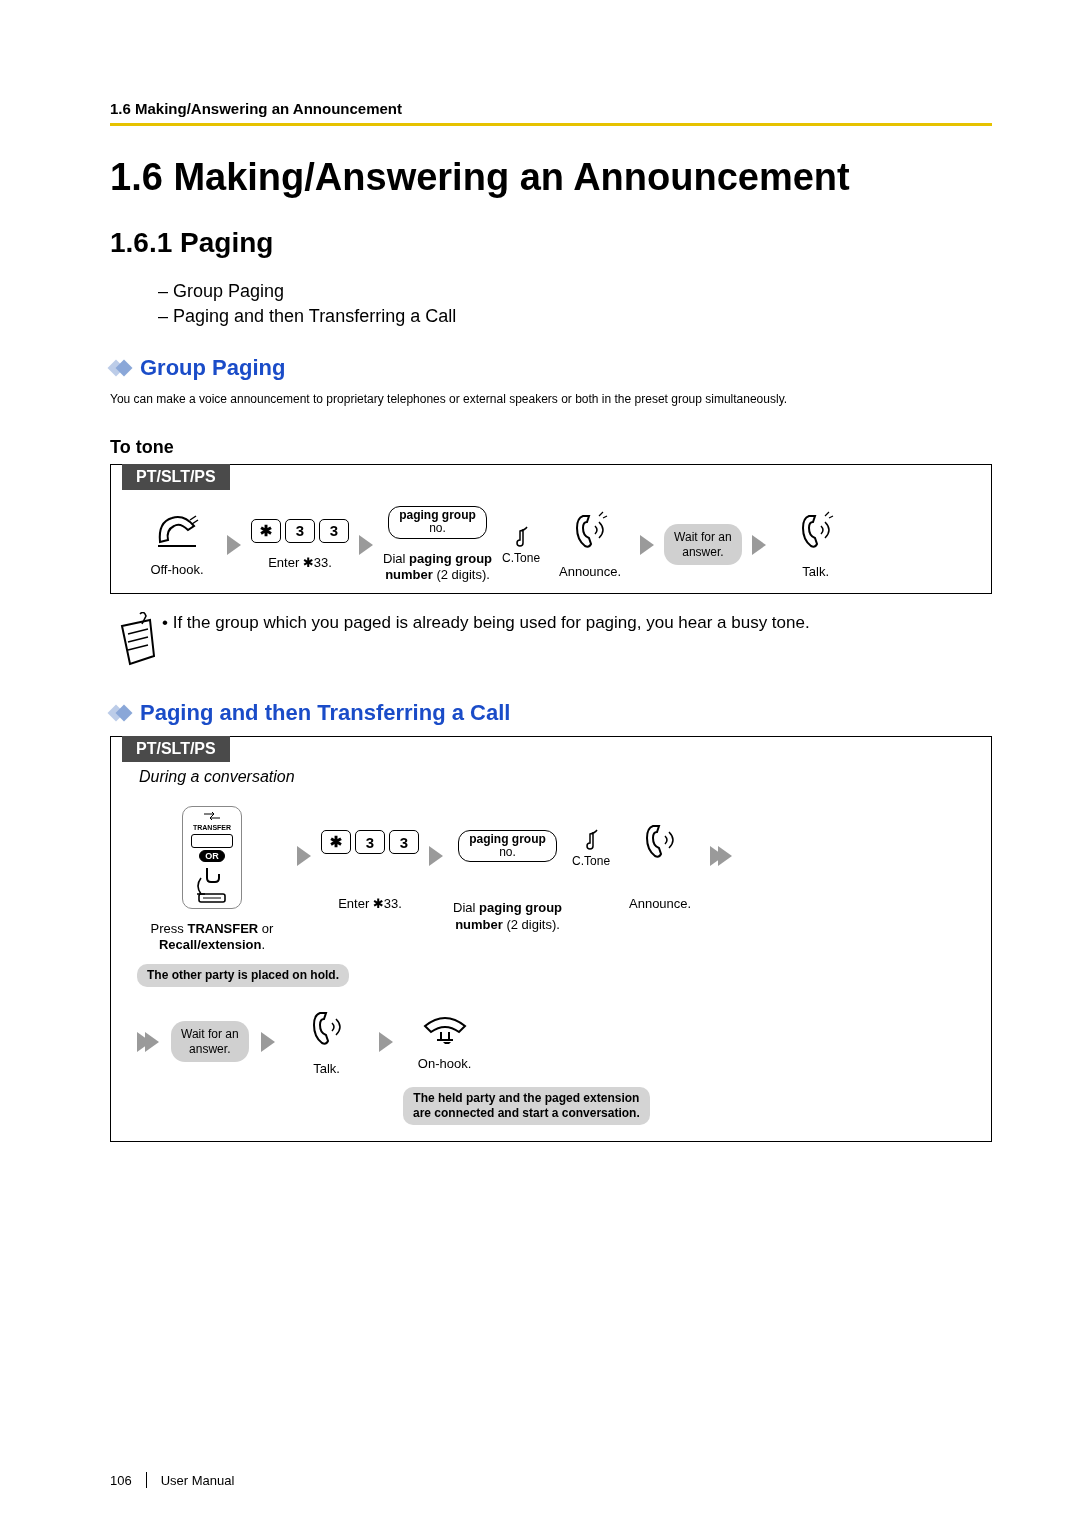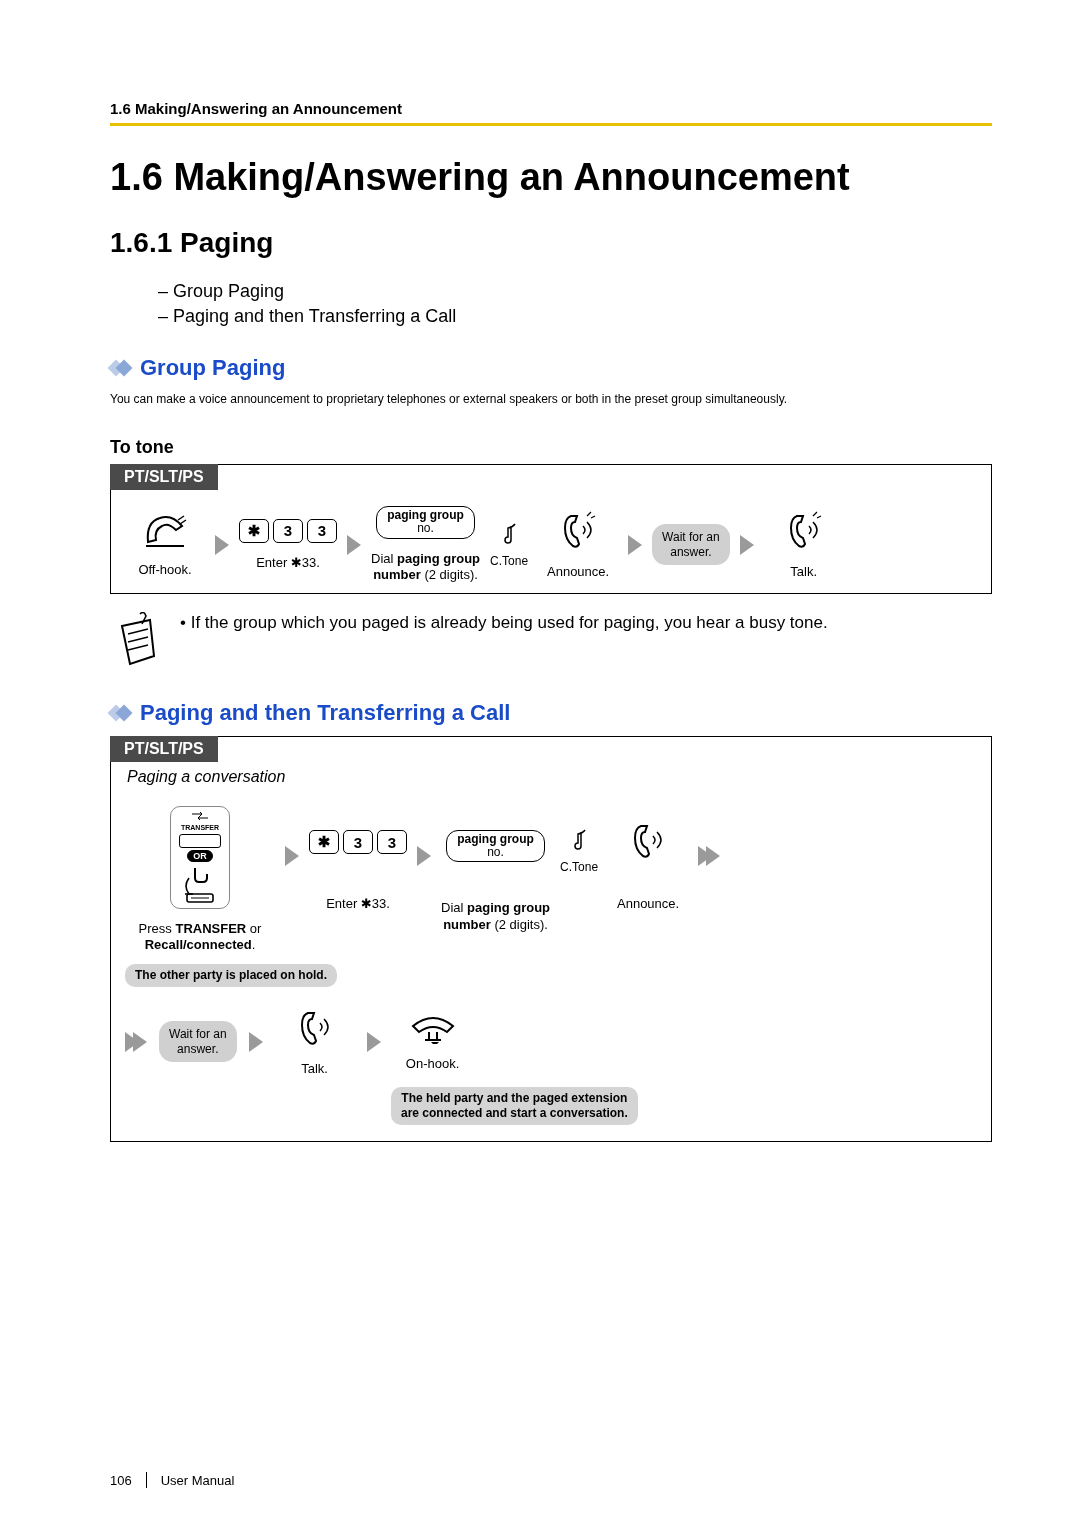--- a/index.html
+++ b/index.html
@@ -65,20 +65,21 @@
     margin-bottom: 30px;
   }
   .subhead {
     font-size: 18px;
     font-weight: bold;
     margin-bottom: 6px;
   }
   .proc-box {
     border: 1.5px solid #000;
     margin-bottom: 18px;
+    padding-left: 12px;
   }
   .tab {
     background: #4a4a4a;
     color: #fff;
     font-weight: bold;
     display: inline-block;
     padding: 4px 14px;
     font-size: 16px;
     margin-left: -1px;
     margin-top: -1px;
@@ -143,35 +144,34 @@
     background: #d0d0d0;
     border-radius: 14px;
     padding: 6px 10px;
     font-size: 12px;
     text-align: center;
     line-height: 1.2;
   }
   .note-row {
     display: flex;
     align-items: flex-start;
-    gap: 18px;
     margin: 14px 0 30px 0;
   }
   .note-text { font-size: 17px; line-height: 1.35; }
   .note-bullet::before { content:"• "; }
   .callout {
     background: #d4d4d4;
     border-radius: 10px;
     font-size: 12px;
     padding: 4px 10px;
     text-align: center;
     line-height: 1.25;
     font-weight: bold;
   }
-  .ctone-col { display:flex; flex-direction:column; align-items:center; font-size:12px; gap:8px;}
+  .ctone-col { display:flex; flex-direction:column; align-items:center; font-size:12px; gap:2px;}
   .footer {
     position: absolute;
     bottom: 40px;
     left: 110px;
     font-size: 13px;
     display: flex;
     align-items: center;
     gap: 14px;
   }
   .footer .divider {
@@ -299,21 +299,21 @@
 <div class="sect-heading">
   <span class="diamond-pair">
       <span class="d"></span>
       <span class="d"></span>
     </span>
   <span class="sect-title">Paging and then Transferring a Call</span>
 </div>
 
 <div class="proc-box">
   <div class="tab">PT/SLT/PS</div>
-  <div class="italic">Paging a conversation</div>
+  <div class="italic">During a conversation</div>
 
   <div class="flow" style="align-items:flex-start;">
 
     <div class="step" style="min-width:150px">
       <div class="hookswitch-wrap">
         <div class="transfer-stack">
           <svg width="20" height="10" viewBox="0 0 20 10">
             <path d="M2 3 L12 3 M10 1 L12 3 L10 5 M18 7 L8 7 M10 5 L8 7 L10 9" stroke="#000" stroke-width="1" fill="none"></path>
           </svg>
           <span style="font-size:7px;font-weight:bold;">TRANSFER</span>
@@ -321,21 +321,21 @@
         </div>
         <div class="or-bubble">OR</div>
         <svg width="38" height="40" viewBox="0 0 38 40">
           <path d="M14 4 L14 14 Q14 18 18 18 L22 18 Q26 18 26 14 L26 10" fill="none" stroke="#000" stroke-width="2"></path>
           <path d="M8 14 Q2 22 8 30 M12 30 L4 30" fill="none" stroke="#000" stroke-width="1.6"></path>
           <rect x="6" y="30" width="26" height="8" rx="2" fill="none" stroke="#000" stroke-width="1.6"></rect>
           <path d="M10 34 L28 34" stroke="#000" stroke-width="1"></path>
         </svg>
       </div>
       <div class="step-label">
-        Press <b>TRANSFER</b> or<br><b>Recall/connected</b>.
+        Press <b>TRANSFER</b> or<br><b>Recall/extension</b>.
       </div>
     </div>
     <div class="arrow" style="margin-top:40px"></div>
 
     <div class="step" style="margin-top:24px">
       <div class="keys">
         <div class="key">✱</div>
         <div class="key">3</div>
         <div class="key">3</div>
       </div>

